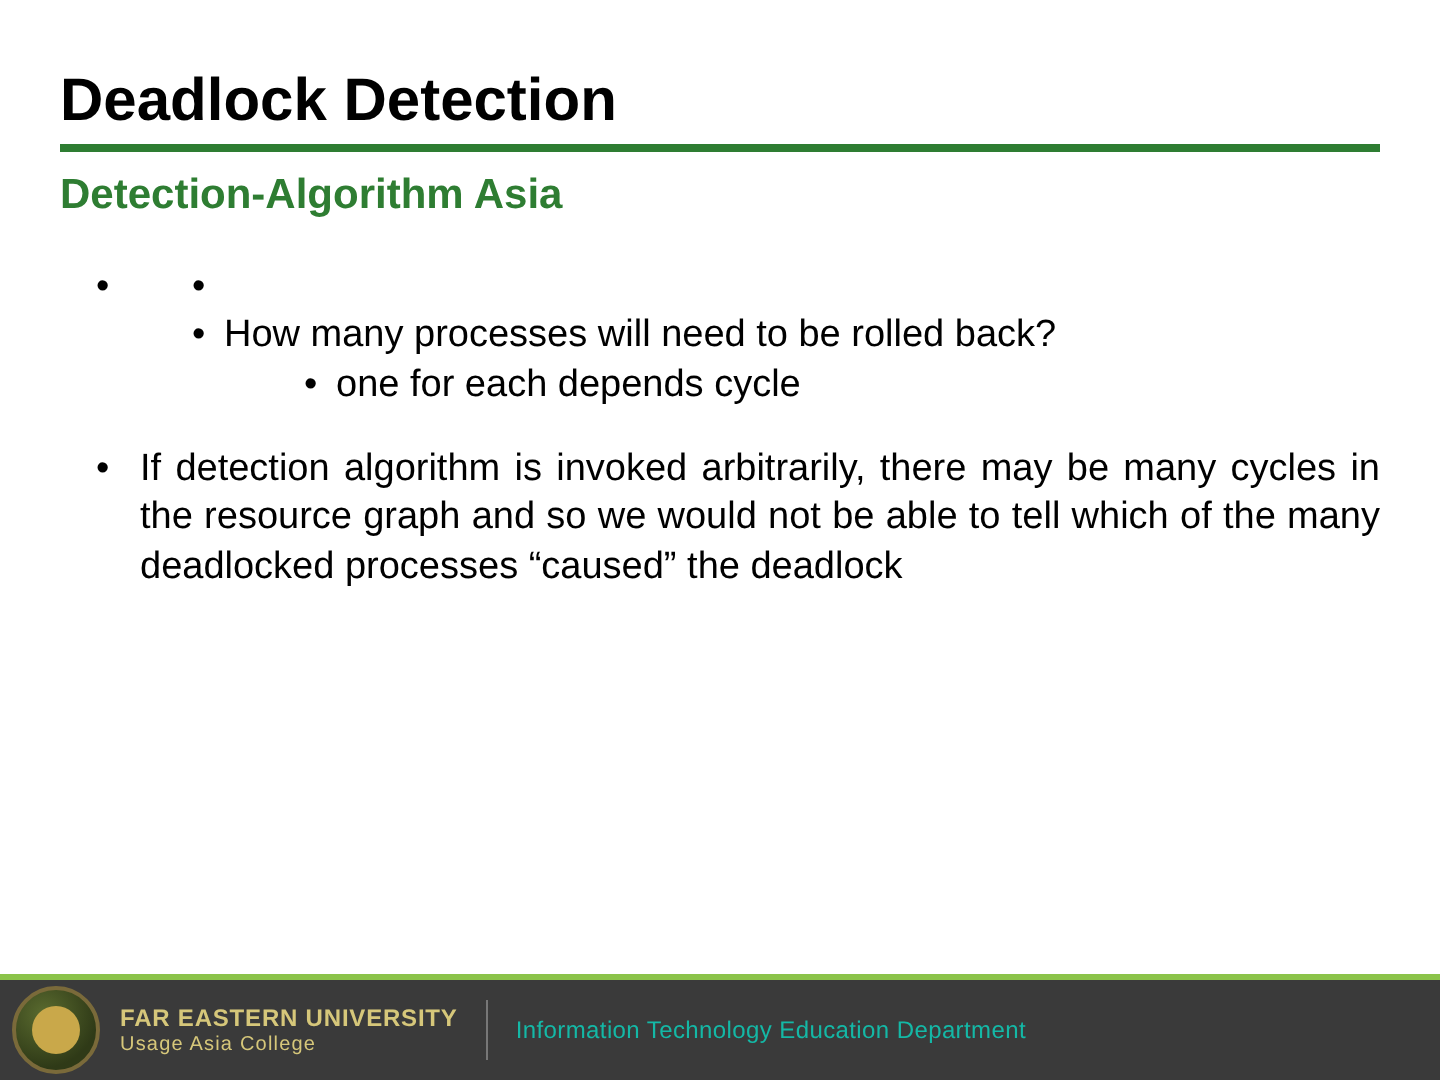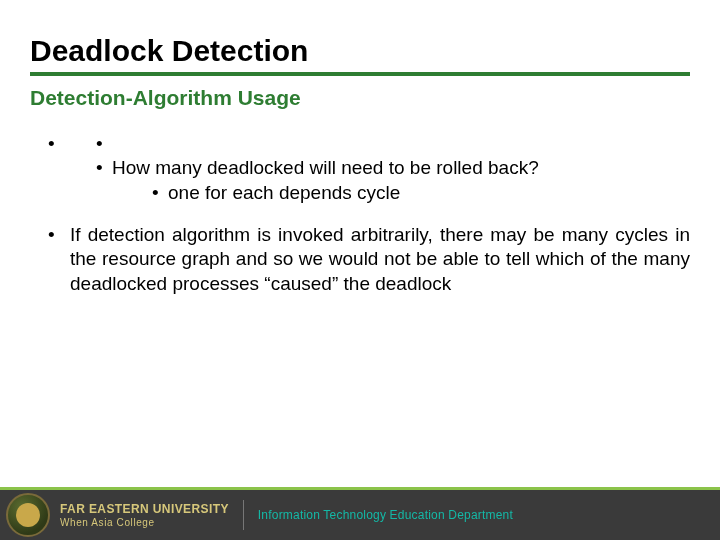--- a/index.html
+++ b/index.html
@@ -31,36 +31,36 @@
   .vr { width: 1px; height: 30px; background: #777; margin: 0 14px; }
   .dept { font-size: 12px; color: #14b8a6; letter-spacing: 0.2px; }
 </style>
 </head>
 <body>
 
 <div class="slide">
   <div class="content-area">
     <div class="title">Deadlock Detection</div>
     <div class="title-rule"></div>
-    <div class="subtitle">Detection-Algorithm Usage</div>
+    <div class="subtitle">Detection-Algorithm Asia</div>
 
     <div class="body">
 
       <div class="b1">
         <div class="b1-item">
           <div class="b1-marker">•</div>
           <div class="b1-text">
             <div class="b2">
               <div class="b2-item">
                 <div class="b2-marker">•</div>
               </div>
               <div class="b2-item">
                 <div class="b2-marker">•</div>
                 <div>
-                  <span>How many deadlocked will need to be rolled back?</span>
+                  <span>How many processes will need to be rolled back?</span>
                   <div class="b3">
                     <div class="b3-item">
                       <div class="b3-marker">•</div>
                       <div>one for each depends cycle</div>
                     </div>
                   </div>
                 </div>
               </div>
             </div>
           </div>
@@ -77,18 +77,18 @@
     </div>
   </div>
 
   <div class="footer">
     <div class="footer-green"></div>
     <div class="seal">
       <div class="seal-inner"></div>
     </div>
     <div class="uni-block">
       <div class="uni-name">FAR EASTERN UNIVERSITY</div>
-      <div class="uni-sub">When Asia College</div>
+      <div class="uni-sub">Usage Asia College</div>
     </div>
     <div class="vr"></div>
     <div class="dept">Information Technology Education Department</div>
   </div>
 </div>
 
 </body></html>

